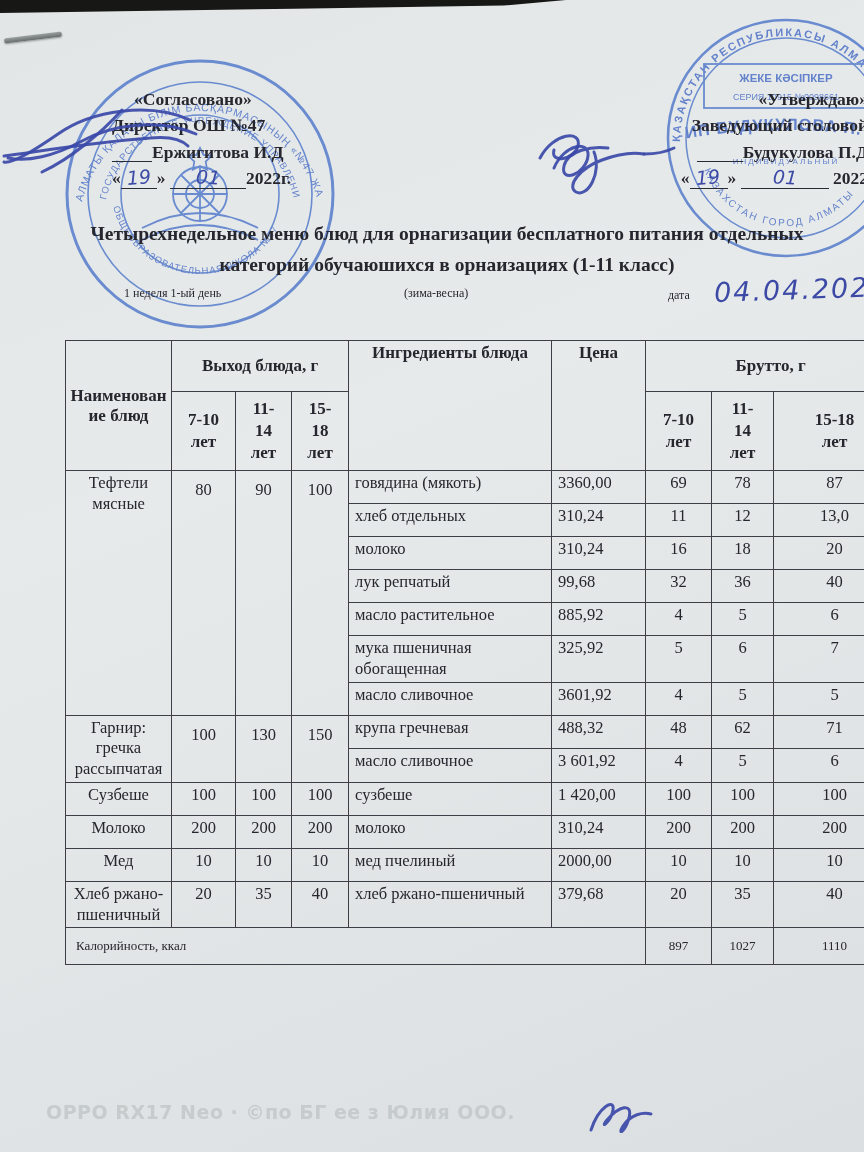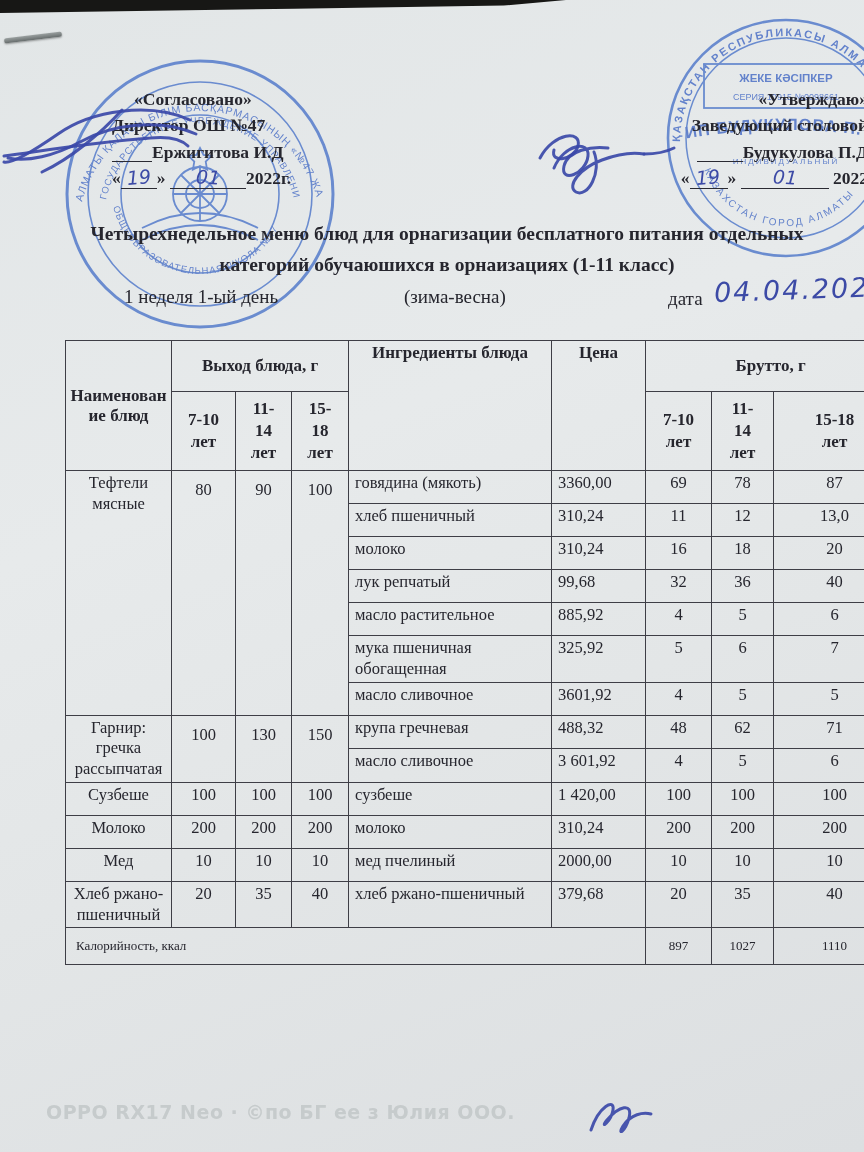--- a/index.html
+++ b/index.html
@@ -18,21 +18,21 @@
   .approve-right{right:-4px;top:86px;width:340px;text-align:right;}
   .indent{padding-left:22px;}
   .uline{display:inline-block;border-bottom:1.7px solid #2a2a32;text-align:center;line-height:1.05;}
   .hand{color:#3c4aa6;font-family:"DejaVu Sans",sans-serif;font-style:italic;font-weight:normal;}
   .dayhand{font-size:19px;transform:rotate(-5deg);display:inline-block;}
   .monthhand{font-size:19px;transform:rotate(4deg);display:inline-block;}
   .sig{position:absolute;}
   .sig path{stroke:#3b49a8;stroke-width:3;fill:none;stroke-linecap:round;opacity:.92;}
   .title{position:absolute;left:30px;right:0;top:218px;text-align:center;font-weight:bold;
     font-size:19.5px;line-height:1.6;}
-  .meta{position:absolute;font-size:19px;}
+  .meta{position:absolute;font-size:12px;}
   .dateval{font-size:27px;letter-spacing:2px;transform:rotate(-2deg);font-weight:normal;}
   table.menu{position:absolute;left:65px;top:340px;width:830px;border-collapse:collapse;table-layout:fixed;}
   .menu th,.menu td{border:1.5px solid #3e3e46;}
   .menu thead th{font-weight:bold;font-size:17px;padding:2px 4px;text-align:center;}
   .menu tr.h1 th{height:46px;}
   .menu tr.h2 th{height:74px;}
   th.h-name{vertical-align:middle;text-align:left;overflow-wrap:anywhere;padding:0 8px;}
   th.h-ing,th.h-price{vertical-align:top;padding-top:10px;}
   th.age{white-space:pre-line;vertical-align:middle;line-height:1.3;}
   .menu tbody td{font-size:16.5px;padding:2px 6px;vertical-align:top;height:28px;line-height:1.26;}
@@ -178,21 +178,21 @@
           <td class="cell-out top" rowspan="7">80</td>
           <td class="cell-out top" rowspan="7">90</td>
           <td class="cell-out top" rowspan="7">100</td>
           <td class="cell-ing">говядина (мякоть)</td>
           <td class="cell-price">3360,00</td>
           <td class="cell-brutto">69</td>
           <td class="cell-brutto">78</td>
           <td class="cell-brutto">87</td>
         </tr>
         <tr>
-          <td class="cell-ing">хлеб пшеничный</td>
+          <td class="cell-ing">хлеб отдельных</td>
           <td class="cell-price">310,24</td>
           <td class="cell-brutto">11</td>
           <td class="cell-brutto">12</td>
           <td class="cell-brutto">13,0</td>
         </tr>
         <tr>
           <td class="cell-ing">молоко</td>
           <td class="cell-price">310,24</td>
           <td class="cell-brutto">16</td>
           <td class="cell-brutto">18</td>

